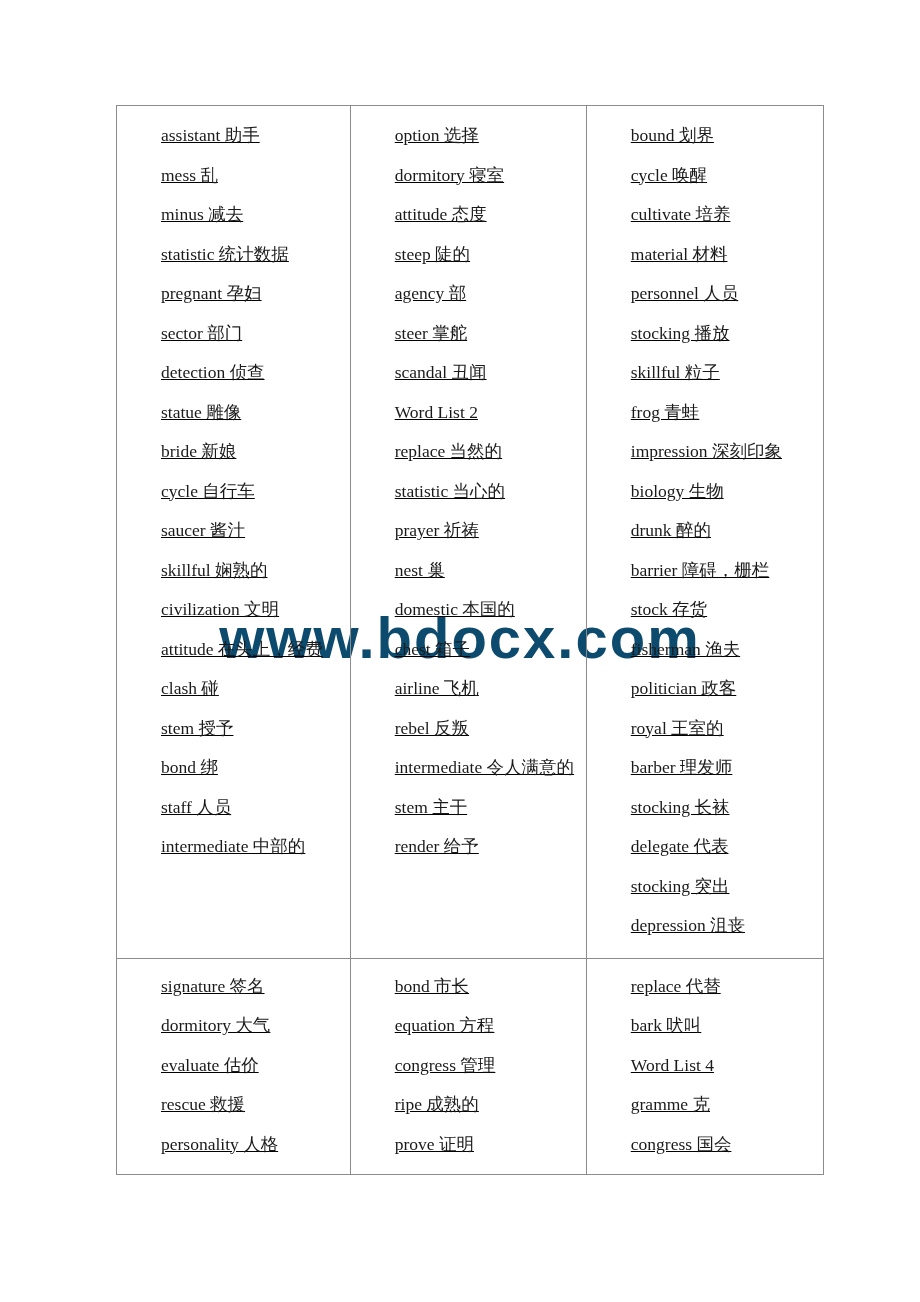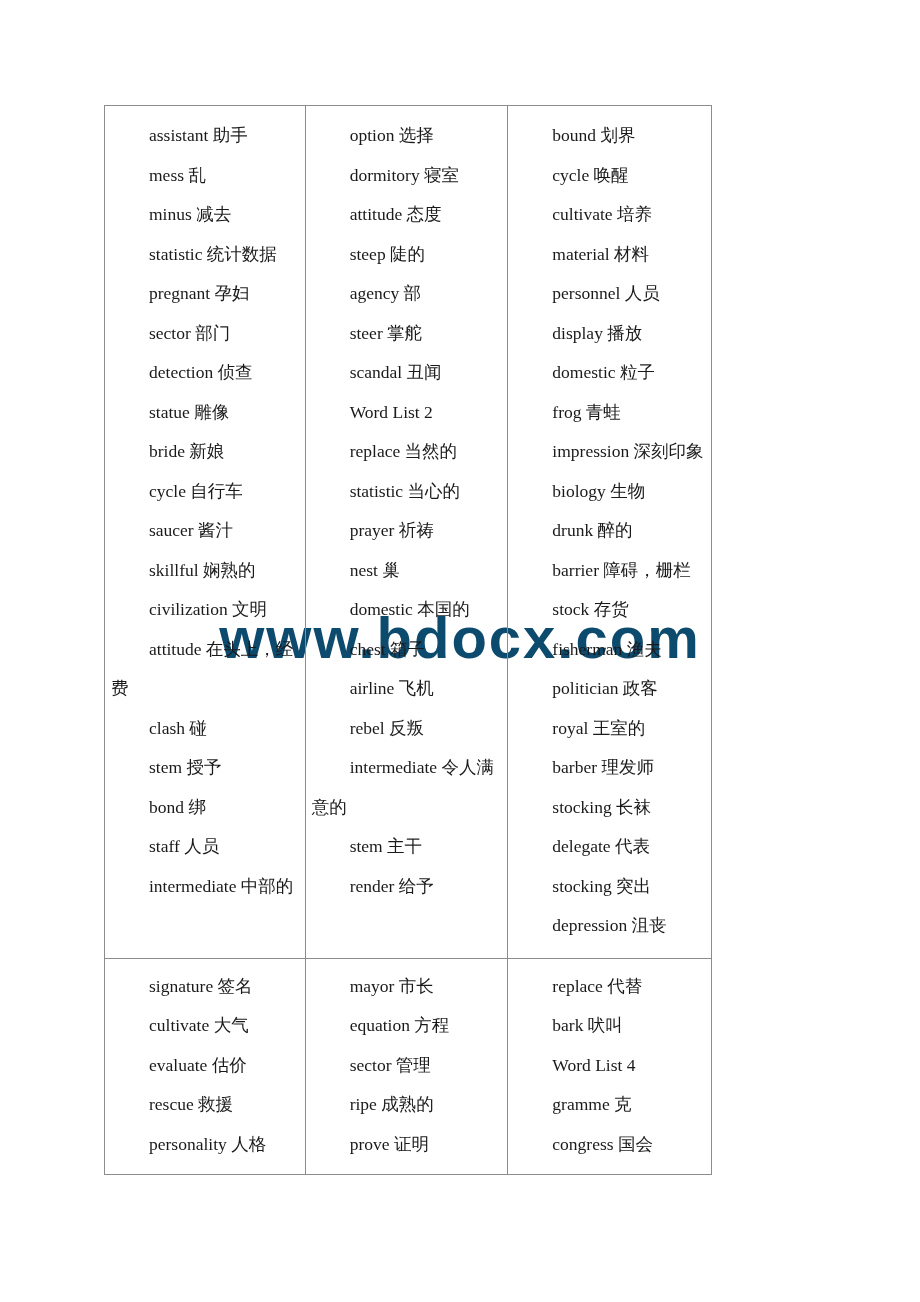--- a/index.html
+++ b/index.html
@@ -30,26 +30,27 @@
     color: #0c4a6e;
     white-space: nowrap;
     pointer-events: none;
     user-select: none;
     z-index: 0;
   }
 
   
   .wordtable {
     position: absolute;
-    left: 104px;
+    left: 116px;
     top: 105px;
-    width: 608px;
+    width: 708px;
     border-collapse: collapse;
     z-index: 2;
     background: transparent;
+    text-decoration: underline;
   }
   .wordtable td {
     vertical-align: top;
     border: 1px solid #8c8c8c;
     padding: 0;
     background: transparent;
   }
   .col1 { width: 201px; }
   .col2 { width: 203px; }
   .col3 { width: 204px; }
@@ -130,22 +131,22 @@
               <div class="entry">render 给予</div>
             </div>
         </td>
         <td class="col3">
           <div class="cellpad">
               <div class="entry">bound 划界</div>
               <div class="entry">cycle 唤醒</div>
               <div class="entry">cultivate 培养</div>
               <div class="entry">material 材料</div>
               <div class="entry">personnel 人员</div>
-              <div class="entry">display 播放</div>
-              <div class="entry">domestic 粒子</div>
+              <div class="entry">stocking 播放</div>
+              <div class="entry">skillful 粒子</div>
               <div class="entry">frog 青蛙</div>
               <div class="entry">impression 深刻印象</div>
               <div class="entry">biology 生物</div>
               <div class="entry">drunk 醉的</div>
               <div class="entry">barrier 障碍，栅栏</div>
               <div class="entry">stock 存货</div>
               <div class="entry">fisherman 渔夫</div>
               <div class="entry">politician 政客</div>
               <div class="entry">royal 王室的</div>
               <div class="entry">barber 理发师</div>
@@ -153,31 +154,31 @@
               <div class="entry">delegate 代表</div>
               <div class="entry">stocking 突出</div>
               <div class="entry">depression 沮丧</div>
             </div>
         </td>
       </tr>
       <tr class="row2">
         <td class="col1">
           <div class="cellpad">
               <div class="entry">signature 签名</div>
-              <div class="entry">cultivate 大气</div>
+              <div class="entry">dormitory 大气</div>
               <div class="entry">evaluate 估价</div>
               <div class="entry">rescue 救援</div>
               <div class="entry">personality 人格</div>
             </div>
         </td>
         <td class="col2">
           <div class="cellpad">
-              <div class="entry">mayor 市长</div>
+              <div class="entry">bond 市长</div>
               <div class="entry">equation 方程</div>
-              <div class="entry">sector 管理</div>
+              <div class="entry">congress 管理</div>
               <div class="entry">ripe 成熟的</div>
               <div class="entry">prove 证明</div>
             </div>
         </td>
         <td class="col3">
           <div class="cellpad">
               <div class="entry">replace 代替</div>
               <div class="entry">bark 吠叫</div>
               <div class="entry">Word List 4</div>
               <div class="entry">gramme 克</div>

